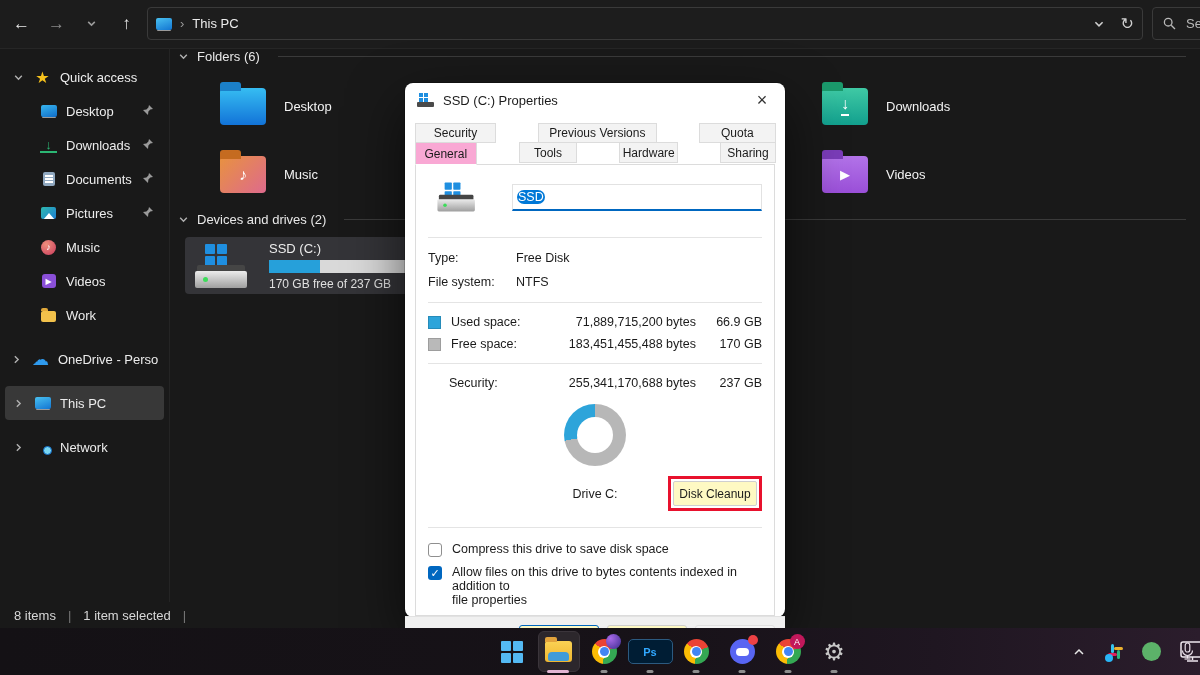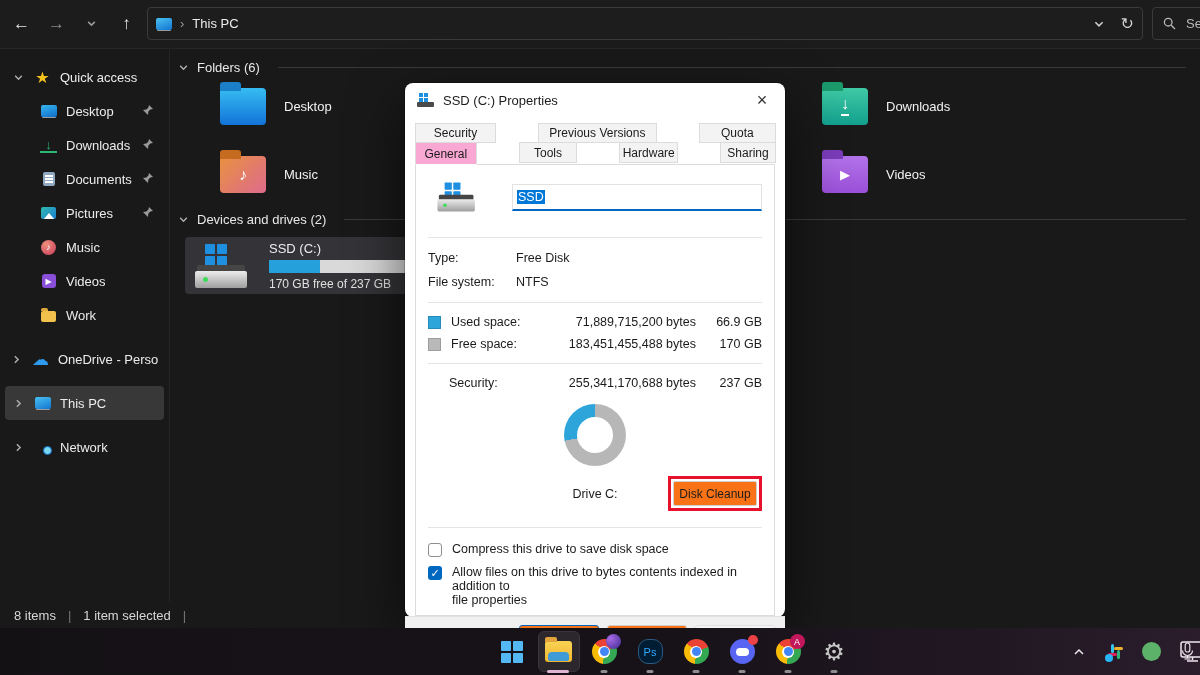--- a/index.html
+++ b/index.html
@@ -90,39 +90,39 @@
   .dlg-close{margin-left:auto;font-size:18px;color:#333;width:22px;text-align:center;}
   .tabs{padding:6px 10px 0;flex:none;}
   .trow{display:flex;gap:43px;}
   .tab{border:1px solid #dcdcdc;background:#f3f3f3;height:18px;display:flex;align-items:center;justify-content:center;font-size:12px;color:#1b1b1b;margin-right:-1px;box-sizing:content-box;}
   .trow2 .tab{height:19px;margin-top:-1px;}
   .tab.active{background:#f9a8d4;position:relative;z-index:3;border-bottom:1px solid #fff;height:21px;margin-bottom:-1px;}
   .tabpage{flex:1;margin:0 10px;border:1px solid #dcdcdc;background:#fff;position:relative;z-index:1;padding:8px 10px 6px;display:flex;flex-direction:column;}
   .name-row{display:flex;align-items:center;margin:2px 2px 10px;}
   .drive-icon.small{transform:scale(.72);transform-origin:left center;width:46px;height:44px;}
   .name-field{flex:1;margin-left:30px;height:24px;border:1px solid #e2e2e2;border-bottom:2px solid #0067c0;display:flex;align-items:center;padding:0 4px;font-size:12.5px;}
-  .sel-text{background:#0078d7;color:#fff;padding:0 1px;}
+  .sel-text{background:#0078d7;color:#fff;padding:0 1px;border-radius:7px;}
   .dlg-sep{height:1px;background:#e4e4e4;margin:8px 2px;flex:none;}
   .inforow{display:flex;align-items:center;padding:5px 2px;font-size:12.5px;}
   .inforow .lbl{width:88px;flex:none;}
   .spacerow{display:flex;align-items:center;padding:4px 2px;font-size:12.5px;}
   .swatch{width:13px;height:13px;flex:none;margin-right:10px;border:1px solid rgba(0,0,0,.15);box-sizing:border-box;}
   .sw-used{background:#2da4da;}
   .sw-free{background:#b9b9b9;}
   .spacerow .lbl{flex:1;}
   .bytes{width:150px;text-align:right;}
   .gb{width:66px;text-align:right;}
   .cap-pad{padding-left:23px;}
   .donut-wrap{display:flex;justify-content:center;margin:10px 0 4px;flex:none;}
   .donut{width:62px;height:62px;border-radius:50%;display:flex;align-items:center;justify-content:center;}
   .donut-hole{width:36px;height:36px;border-radius:50%;background:#fff;}
   .drivec-row{display:grid;grid-template-columns:1fr auto 1fr;align-items:center;margin:6px 2px 2px;flex:none;}
   .drivec-label{grid-column:2;font-size:12.5px;}
   .cleanup-wrap{grid-column:3;justify-self:end;border:3px solid #e8112d;padding:2px;}
-  .btn{background:#f97316;border:1px solid #cfcfcf;border-radius:2px;font-size:12px;color:#1b1b1b;display:flex;align-items:center;justify-content:center;}
+  .btn{background:#fef9c3;border:1px solid #cfcfcf;border-radius:2px;font-size:12px;color:#1b1b1b;display:flex;align-items:center;justify-content:center;}
   .cleanup-btn{width:82px;height:23px;}
   .cb-row{display:flex;align-items:flex-start;gap:10px;padding:6px 2px 2px;font-size:12.5px;}
   .cbox{width:14px;height:14px;border-radius:3px;flex:none;margin-top:1px;box-sizing:border-box;}
   .cb-empty{border:1px solid #8f8f8f;background:#fff;}
   .cb-checked{background:#0067c0;color:#fff;font-size:11px;display:flex;align-items:center;justify-content:center;}
   .cb-line{display:block;}
   .dlg-footer{height:42px;flex:none;background:#f0f0f0;border-top:1px solid #e2e2e2;border-radius:0 0 8px 8px;display:flex;align-items:center;justify-content:flex-end;gap:8px;padding-right:10px;}
   .foot-btn{width:78px;height:24px;border-radius:3px;}
   .ok-btn{border:1px solid #0067c0;}
   .apply-btn{background:#f4f4f4;border:1px solid #e0e0e0;color:#a3a3a3;}
@@ -138,21 +138,21 @@
   .startlogo i{background:#54b9f3;border-radius:1px;}
   .tb-folder{position:relative;width:27px;height:21px;border-radius:3px;background:linear-gradient(180deg,#fad254,#f0b62f);z-index:1;}
   .tb-folder:before{content:"";position:absolute;top:-4px;left:0;width:12px;height:5px;border-radius:2px 2px 0 0;background:#e2a33c;}
   .tb-folder:after{content:"";position:absolute;left:3px;bottom:1px;width:21px;height:9px;border-radius:4px 4px 2px 2px;background:#3f9bd8;}
   .chrome{width:25px;height:25px;border-radius:50%;background:conic-gradient(from -50deg,#ea4335 0 33%,#34a853 33% 66%,#fbbc05 66% 100%);display:flex;align-items:center;justify-content:center;position:relative;}
   .chrome .c1{width:12px;height:12px;border-radius:50%;background:#fff;display:flex;align-items:center;justify-content:center;}
   .chrome .c2{width:9px;height:9px;border-radius:50%;background:#4285f4;}
   .badge{position:absolute;border-radius:50%;z-index:2;}
   .badge-profile{right:-4px;top:-5px;width:15px;height:15px;background:radial-gradient(circle at 30% 30%,#a86ae8,#3b2b8e);}
   .badge-a{right:-4px;top:-5px;width:15px;height:15px;background:#c2185b;color:#fff;font-size:9px;display:flex;align-items:center;justify-content:center;}
-  .ps-icon{width:25px;height:25px;border-radius:10px;background:#001d34;border:1px solid #2c5a80;color:#31a8ff;font-size:11px;font-weight:normal;display:flex;align-items:center;justify-content:center;box-sizing:border-box;}
+  .ps-icon{width:45px;height:25px;border-radius:5px;background:#001d34;border:1px solid #2c5a80;color:#31a8ff;font-size:11px;font-weight:bold;display:flex;align-items:center;justify-content:center;box-sizing:border-box;}
   .discord{width:25px;height:25px;border-radius:50%;background:#5865f2;position:relative;display:flex;align-items:center;justify-content:center;}
   .discord .mouth{width:13px;height:8px;border-radius:5px;background:#fff;}
   .badge-dot{right:-3px;top:-4px;width:10px;height:10px;background:#ed4245;}
   .gear-icon{position:relative;font-size:24px;color:#c6c6c6;line-height:1;}
   .gear-icon .hub{position:absolute;left:50%;top:52%;transform:translate(-50%,-50%);width:8px;height:8px;border-radius:50%;background:#2f6fd6;z-index:-1;}
   .tray{position:absolute;right:0;top:0;height:47px;display:flex;align-items:center;gap:10px;padding-right:0;}
   .tray-item{width:26px;height:47px;display:flex;align-items:center;justify-content:center;position:relative;flex:none;}
   .slack{position:relative;width:15px;height:15px;}
   .slack i{position:absolute;border-radius:2px;}
   .slack .v1{left:3px;top:0;width:3px;height:9px;background:#36C5F0;}
@@ -300,21 +300,21 @@
           </svg>
         </span>
       <span class="icon16">
           <span class="net-icon"><span class="scr"></span><span class="dot"></span></span>
         </span>
       <span class="side-label">Network</span>
     </div>
   </div>
 
   <div class="main">
-    <div class="sect-header" style="top:12px;">
+    <div class="sect-header" style="top:1px;">
       <svg width="11" height="11" viewBox="0 0 10 10">
           <polyline points="2,3.5 5,6.5 8,3.5" fill="none" stroke="#b0b0b0" stroke-width="1.3"></polyline>
         </svg>
       <span>Folders (6)</span>
       <span class="sect-line"></span>
     </div>
 
     <div class="tile" style="left:50px;top:40px;">
       <span class="bigfolder f-desktop"></span>
       <span class="tile-label">Desktop</span>

